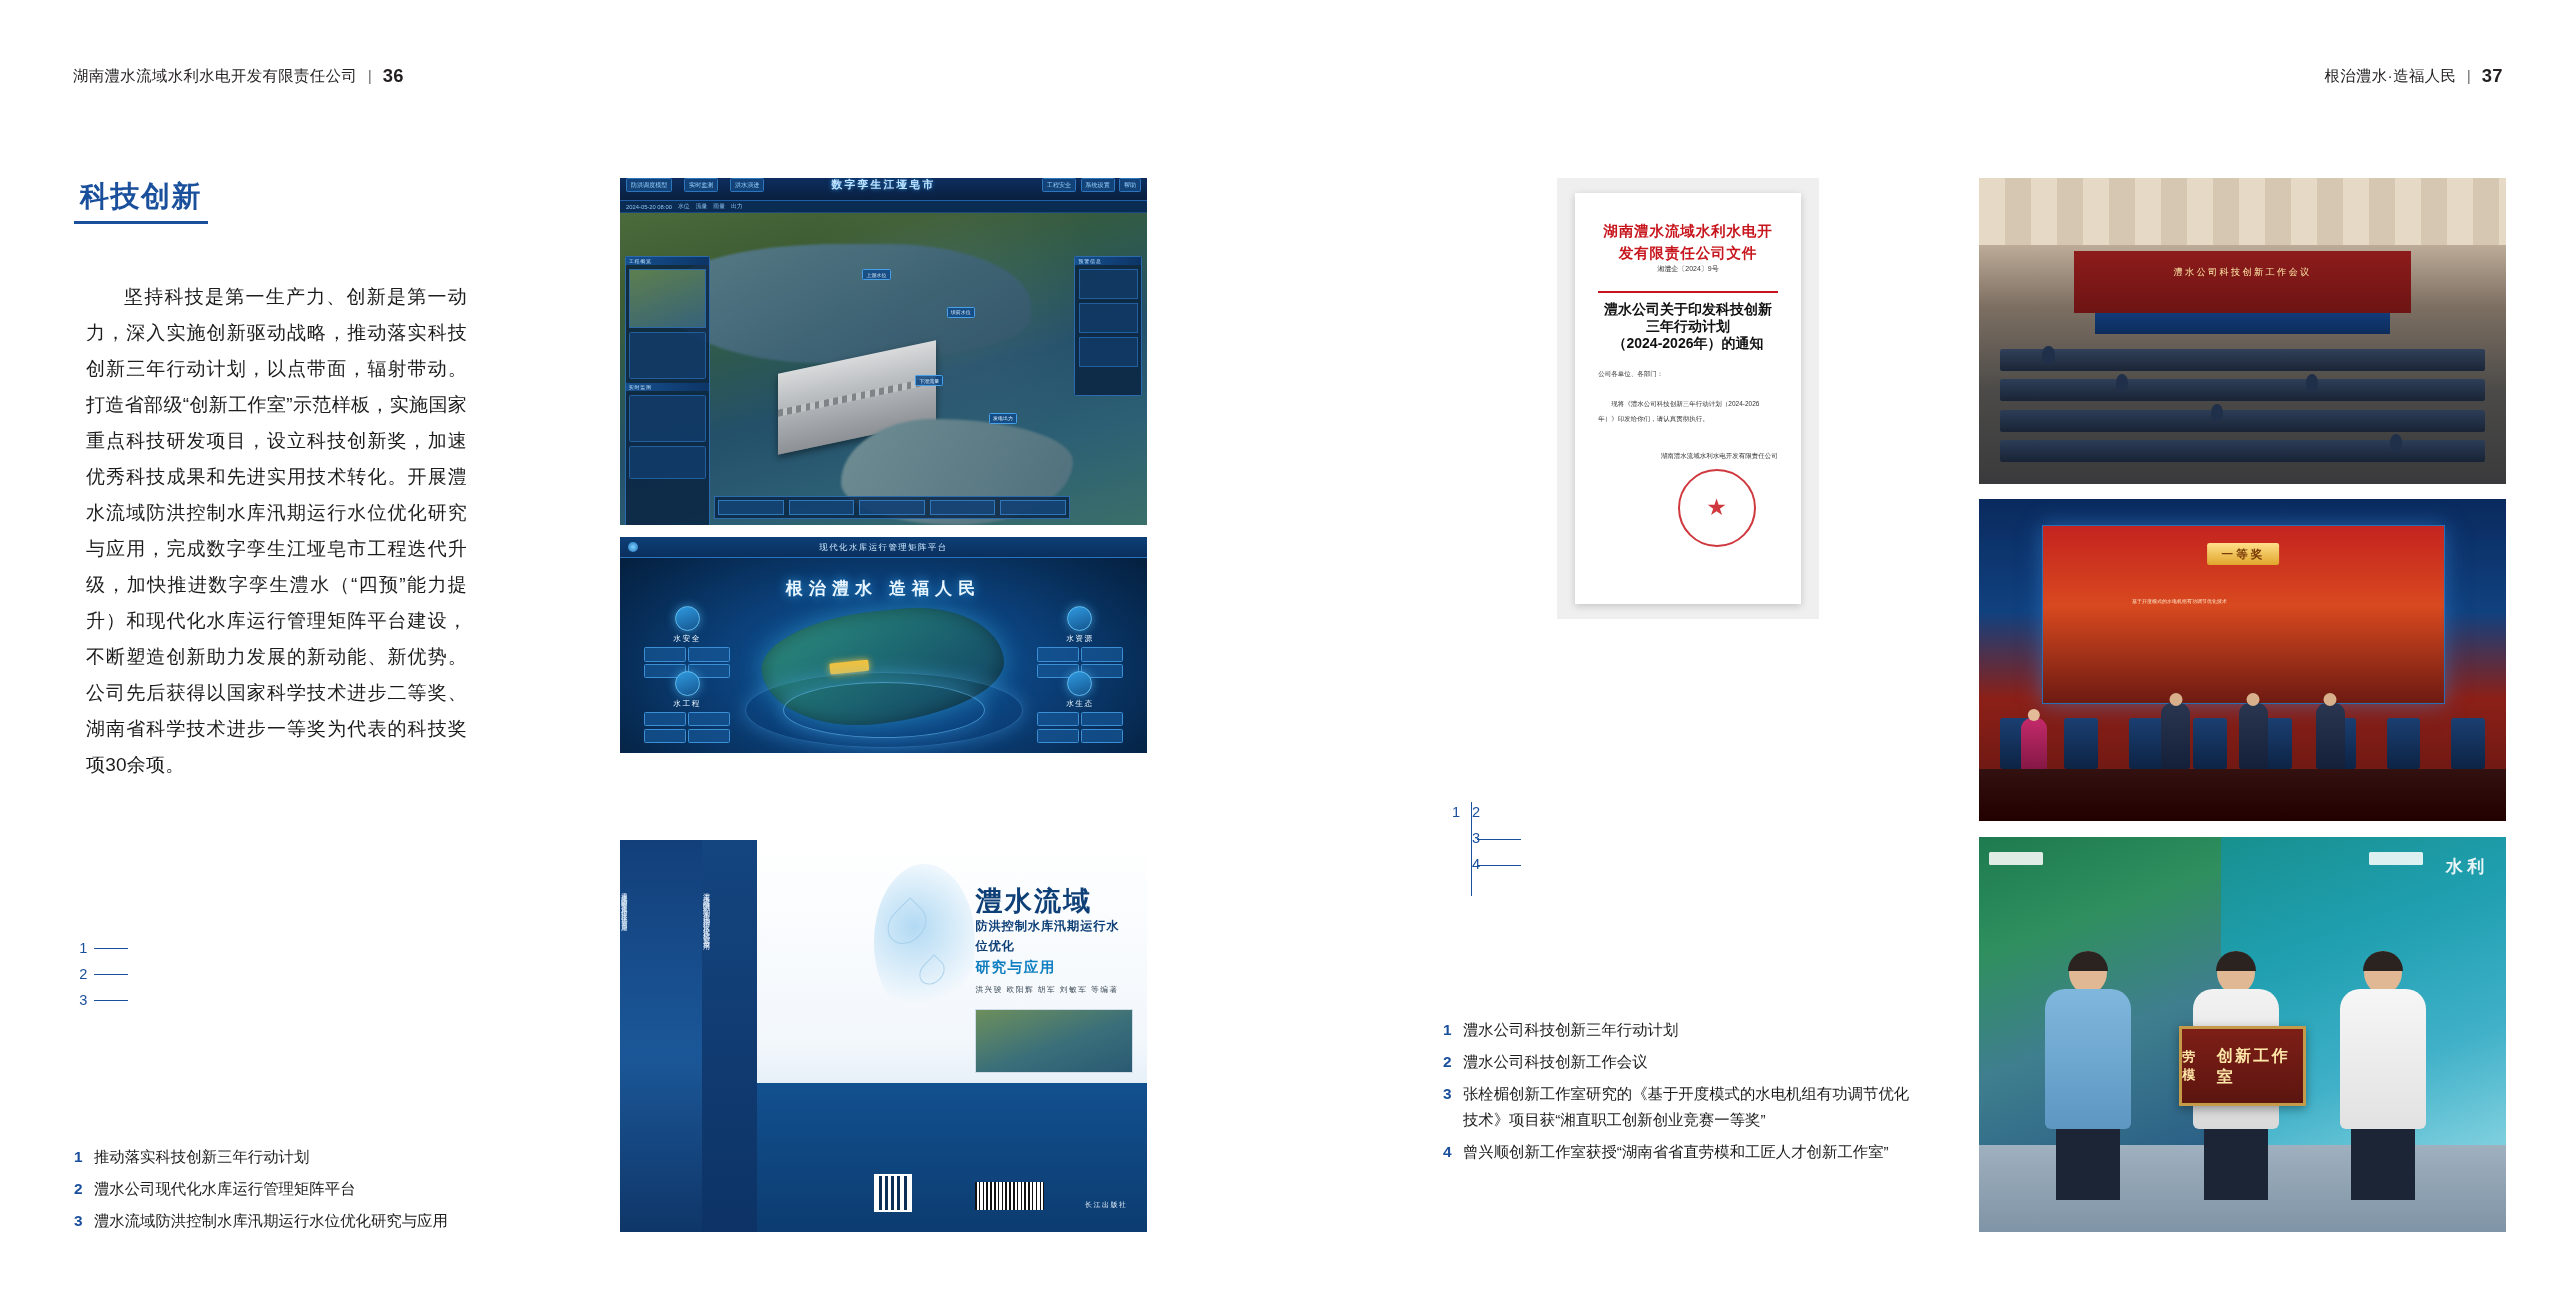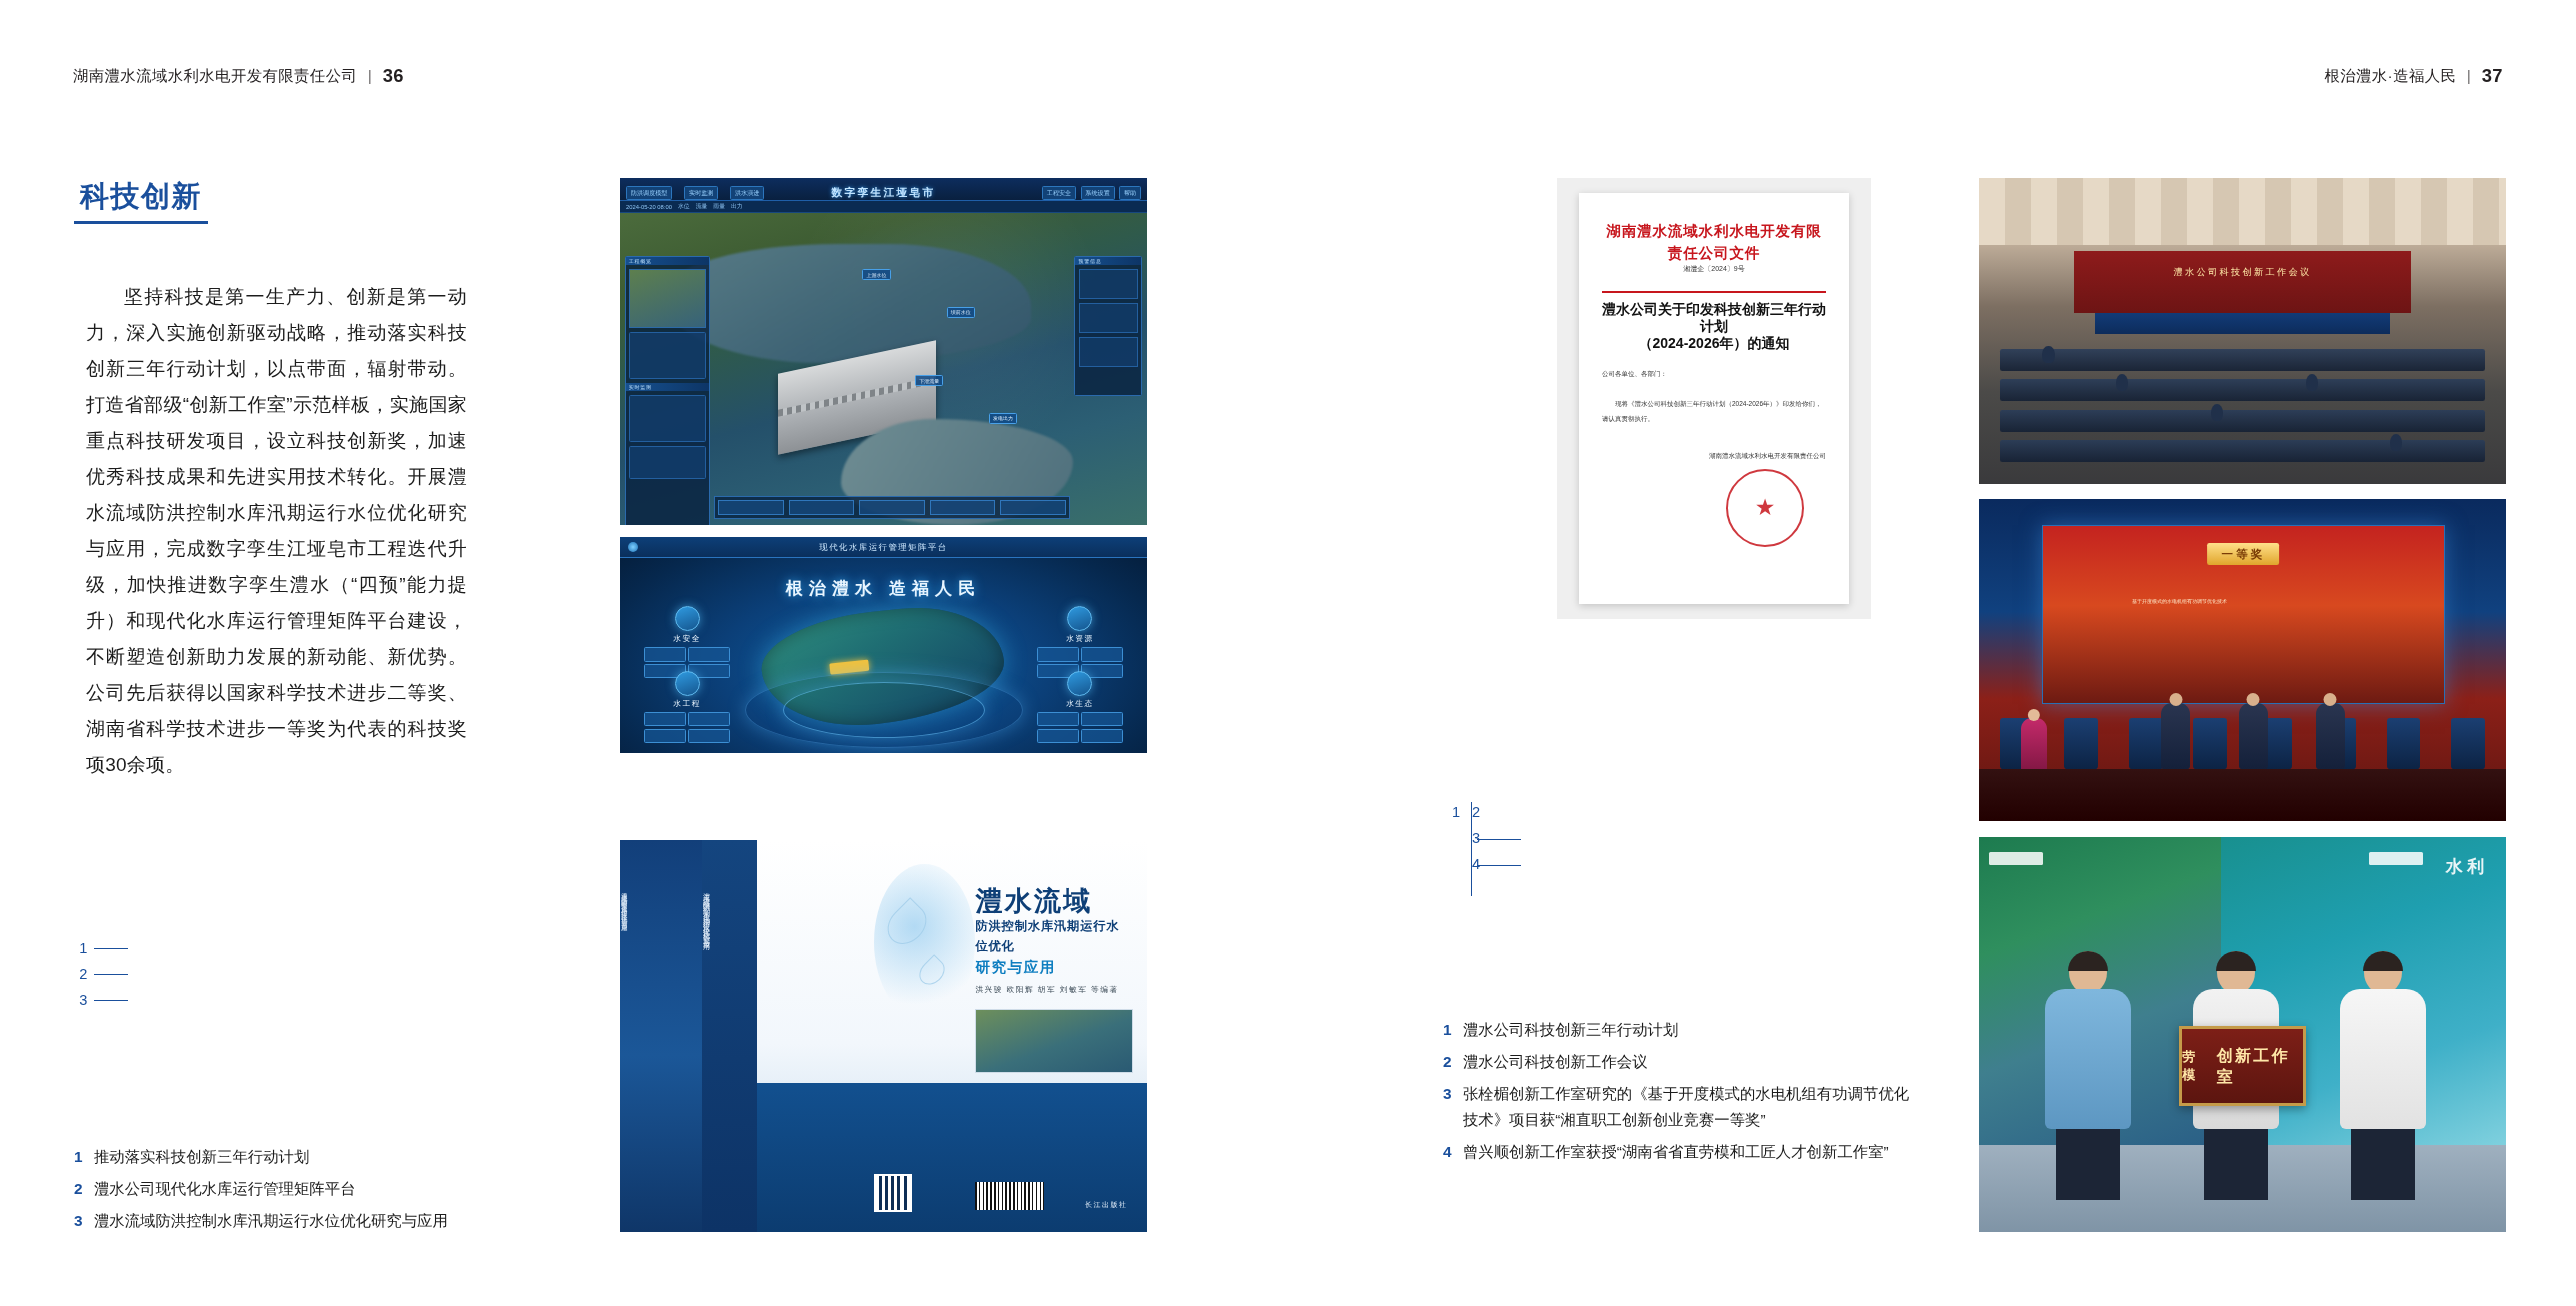--- a/index.html
+++ b/index.html
@@ -177,21 +177,21 @@
     overflow: hidden;
     background: #e9eef3;
   }
 
   
   .fig-a { left: 620px; top: 178px; width: 527px; height: 347px; background:#0b1c33; }
   .fa-top {
     position: absolute; left:0; top:0; width:100%; height:23px;
     background: linear-gradient(180deg,#0d2d5e,#09203f);
     border-bottom: 0.8px solid #1f5fa8;
-    display:flex; align-items:flex-end; gap:12px; padding:0 6.1px; box-sizing:border-box;
+    display:flex; align-items:flex-start; gap:12px; padding:0 6.1px; box-sizing:border-box;
   }
   .fa-top .t-title {
     position:absolute; left:50%; transform:translateX(-50%);
     color:#bfe3ff; font-size:10.7px; letter-spacing:2.3px; font-weight:bold;
     text-shadow:0 0 4.6px #2e8fe0;
   }
   .fa-top .t-pill {
     font-size:6.1px; color:#9ad2ff; background:#124277; border:0.8px solid #2c76bd;
     padding:1.5px 3.8px; border-radius:1.5px; white-space:nowrap;
   }
@@ -365,21 +365,21 @@
   .fc-spine-text {
     position:absolute; left:17%; top:12%; width:7%; color:#eaf4ff; font-size:7px;
     writing-mode:vertical-rl; letter-spacing:2.3px; line-height:17px;
   }
   .fc-back-text {
     position:absolute; left:2.5%; top:12%; width:10%; color:#dce9f7; font-size:6.1px;
     writing-mode:vertical-rl; letter-spacing:1.5px; line-height:12.3px;
   }
 
   
-  .fig-d { left:1557px; top:178px; width:314px; height:441px;
+  .fig-d { left:1557px; top:178px; width:262px; height:441px;
     background:#efefef; display:flex; align-items:center; justify-content:center; }
   .fd-sheet {
     width:86%; height:93%; background:#fff; box-shadow:0 1.5px 7.7px rgba(0,0,0,.18);
     position:relative; box-sizing:border-box; padding:28px 23px;
   }
   .fd-title {
     color:#c7161d; font-weight:bold; font-size:14.6px; text-align:center;
     letter-spacing:0.8px; line-height:21.5px;
   }
   .fd-rule { margin:9.2px 0 7.7px; height:1.5px; background:#c7161d; }

